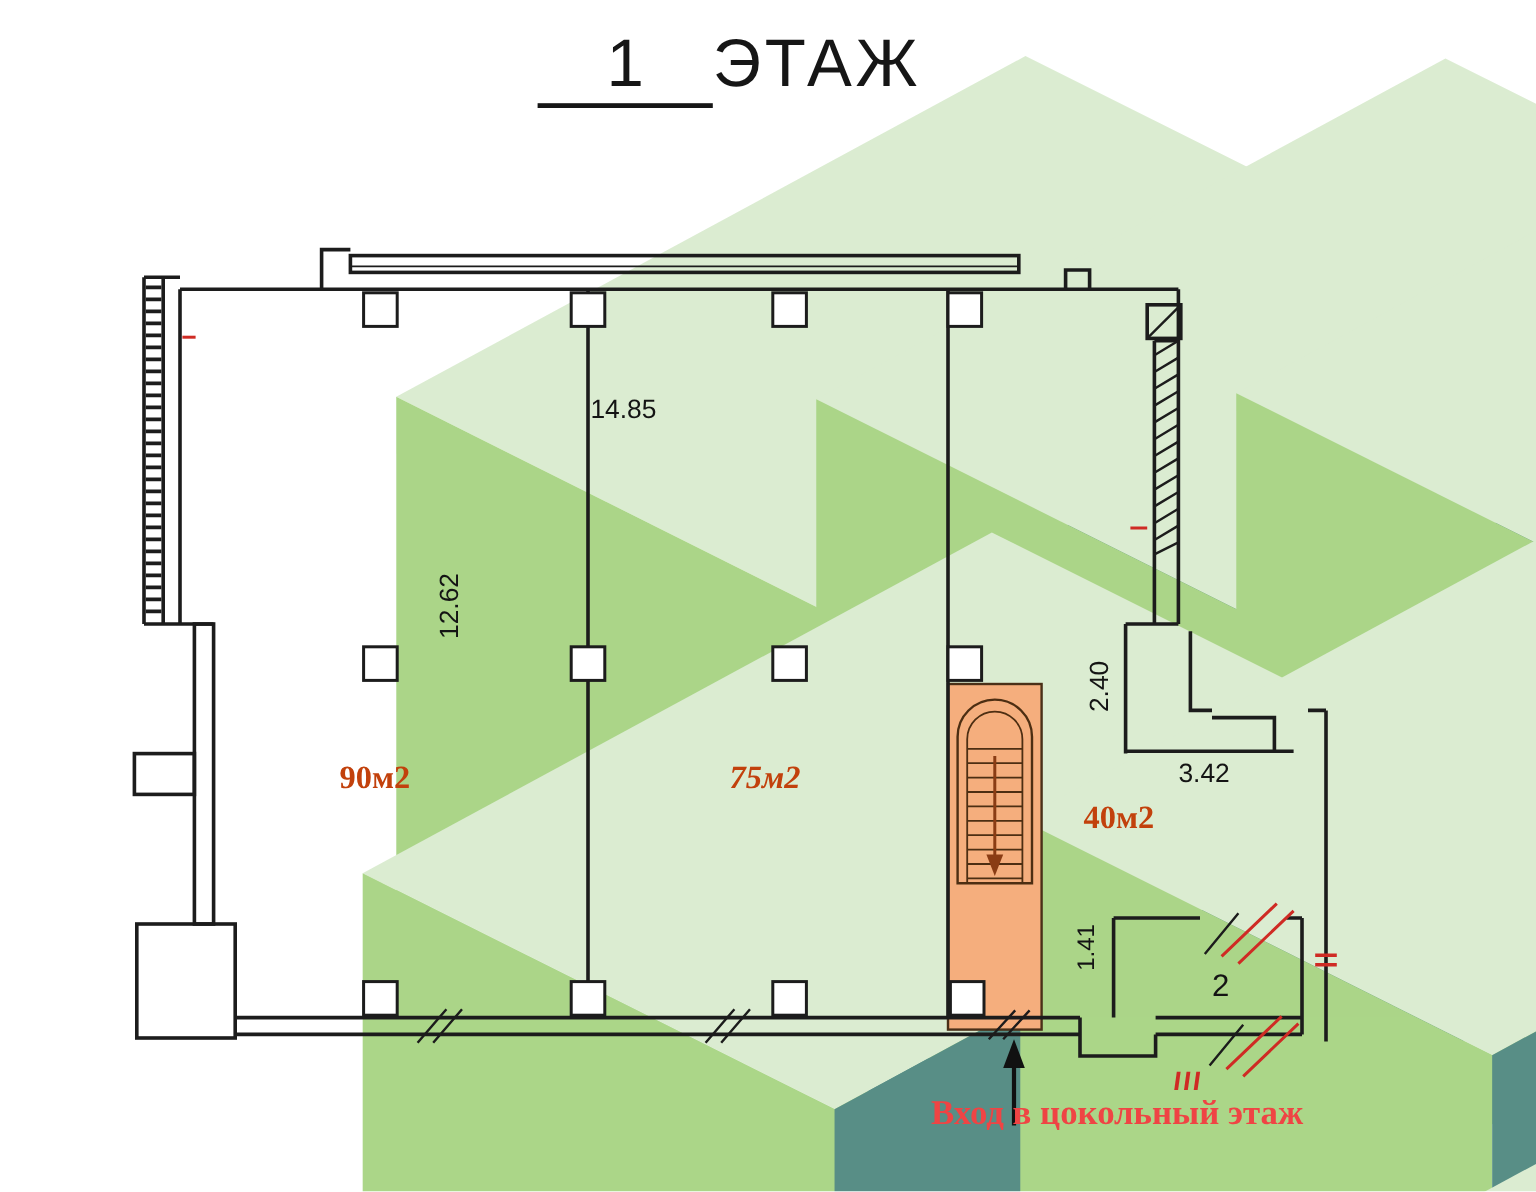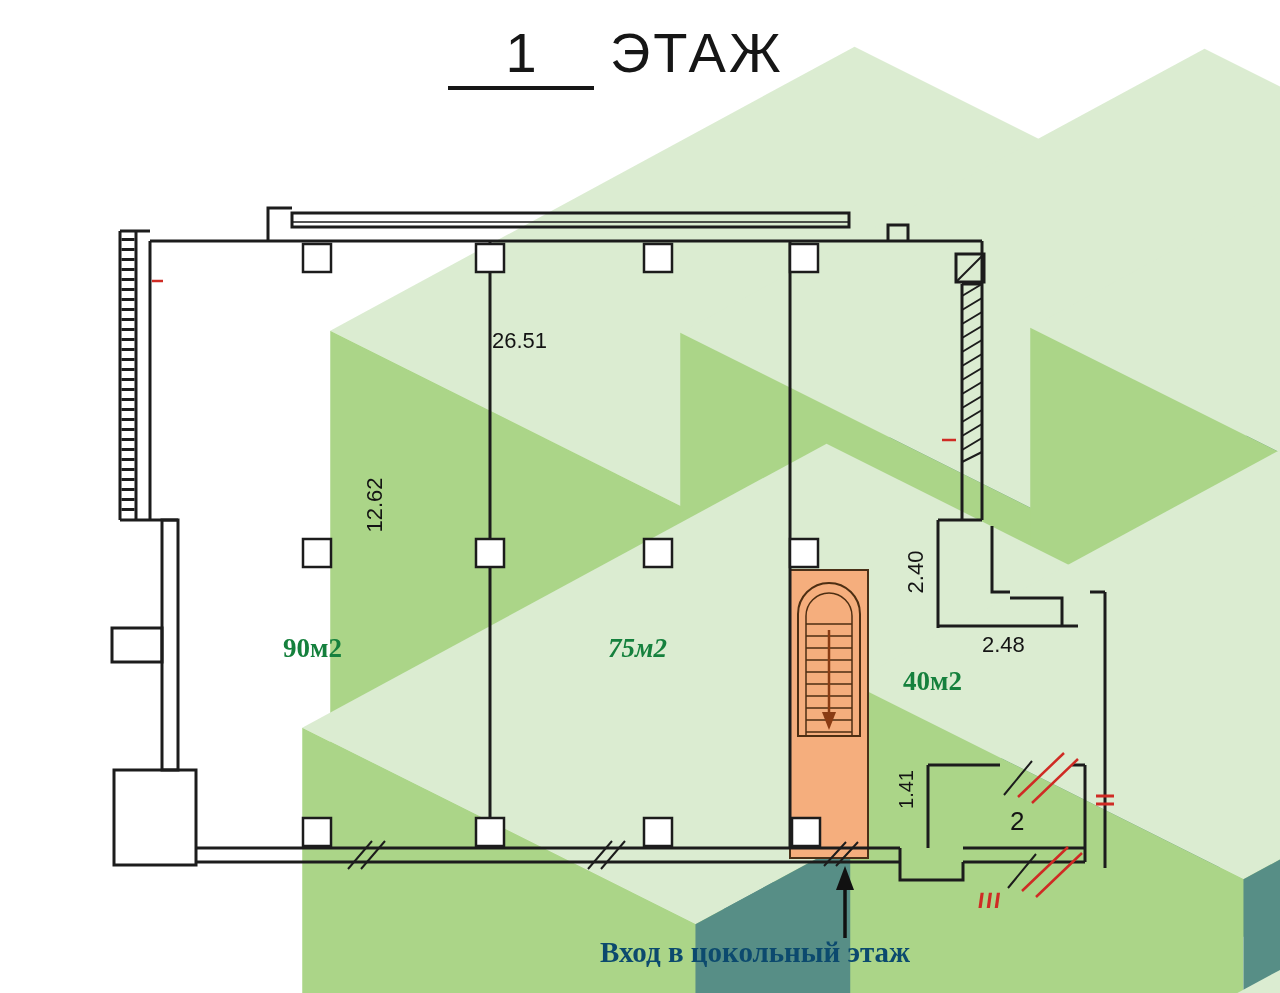--- a/index.html
+++ b/index.html
@@ -3,28 +3,28 @@
 <meta charset="utf-8">
 <style>
   html,body{margin:0;padding:0;background:#fff;}
   .stage{position:relative;width:1280px;height:993px;background:#ffffff;overflow:hidden;
          font-family:"Liberation Sans",sans-serif;color:#161616;}
   .stage svg.plan{position:absolute;left:0;top:0;}
   .ov{position:absolute;white-space:nowrap;}
   .title-row{left:448px;top:22px;display:flex;align-items:baseline;}
   .t-num{display:inline-block;width:146px;text-align:center;font-size:56px;font-weight:500;
          border-bottom:4px solid #161616;padding-bottom:2px;line-height:1.1;}
-  .t-word{font-size:56px;font-weight:500;margin-left:16px;letter-spacing:3px;line-height:1.1;}
+  .t-word{font-size:56px;font-weight:500;letter-spacing:3px;line-height:1.1;}
   .dim{font-size:22px;color:#141414;}
   .vdim{width:84px;text-align:center;transform:rotate(-90deg);}
-  .room{font-family:"Liberation Serif",serif;font-weight:700;font-size:27px;color:#15803d;}
+  .room{font-family:"Liberation Serif",serif;font-weight:700;font-size:27px;color:#c2410c;}
   .room2{font-size:26px;color:#141414;}
   .tally{font-size:22px;font-weight:700;color:#cf2b24;letter-spacing:2px;transform:skewX(-8deg);}
-  .entrance{left:600px;top:936px;width:486px;text-align:left;font-family:"Liberation Serif",serif;
-            font-weight:700;font-size:29px;color:#0c4a6e;}
+  .entrance{left:600px;top:912px;width:486px;text-align:right;font-family:"Liberation Serif",serif;
+            font-weight:700;font-size:29px;color:#ef4444;}
 </style>
 </head>
 <body>
 
 <div class="stage">
 
   <svg class="plan" width="1280" height="993" viewBox="0 0 1280 993">
 
     <defs>
       <symbol id="wm" viewBox="0 0 100 100">
@@ -128,24 +128,24 @@
 
     <line x1="845" y1="938" x2="845" y2="884" stroke="#111" stroke-width="3.5"></line>
     <polygon points="836,890 854,890 845,866" fill="#111"></polygon>
   </svg>
 
   <div class="ov title-row">
     <span class="t-num">1</span>
     <span class="t-word">ЭТАЖ</span>
   </div>
 
-  <div class="ov dim" style="left:492px;top:328px;">26.51</div>
+  <div class="ov dim" style="left:492px;top:328px;">14.85</div>
   <div class="ov dim vdim" style="left:333px;top:492px;">12.62</div>
   <div class="ov dim vdim" style="left:874px;top:559px;">2.40</div>
-  <div class="ov dim" style="left:982px;top:632px;">2.48</div>
+  <div class="ov dim" style="left:982px;top:632px;">3.42</div>
   <div class="ov dim vdim" style="left:864px;top:778px;font-size:20px;">1.41</div>
 
   <div class="ov room" style="left:283px;top:633px;">90м2</div>
   <div class="ov room" style="left:608px;top:633px;font-style:italic;">75м2</div>
   <div class="ov room" style="left:903px;top:666px;">40м2</div>
   <div class="ov room2" style="left:1010px;top:806px;">2</div>
 
   <div class="ov tally" style="left:978px;top:888px;">III</div>
 
   <div class="ov entrance">Вход в цокольный этаж</div>

